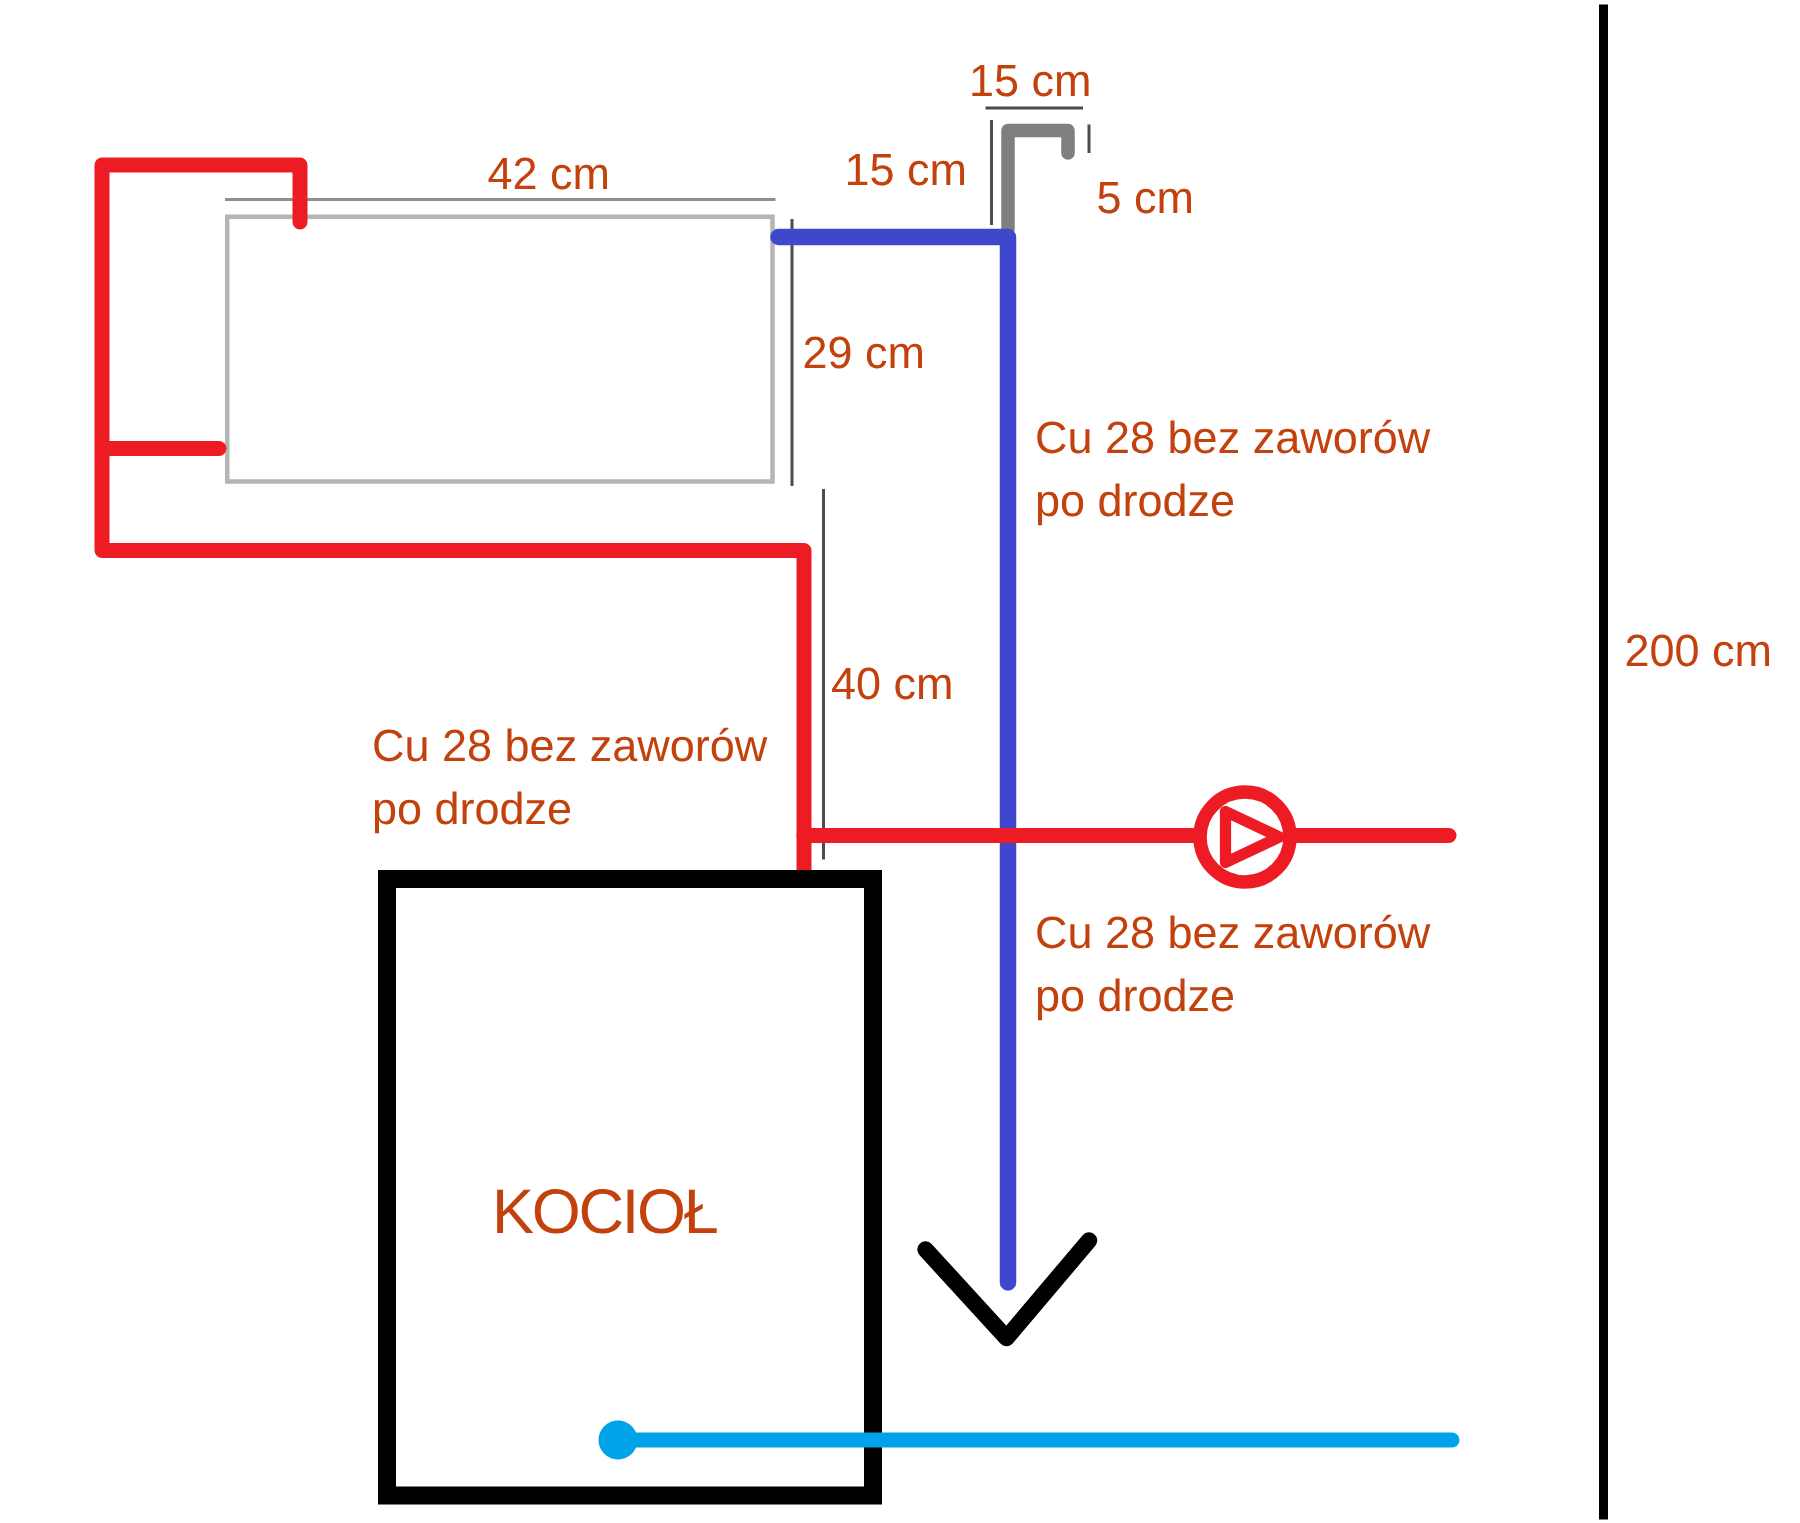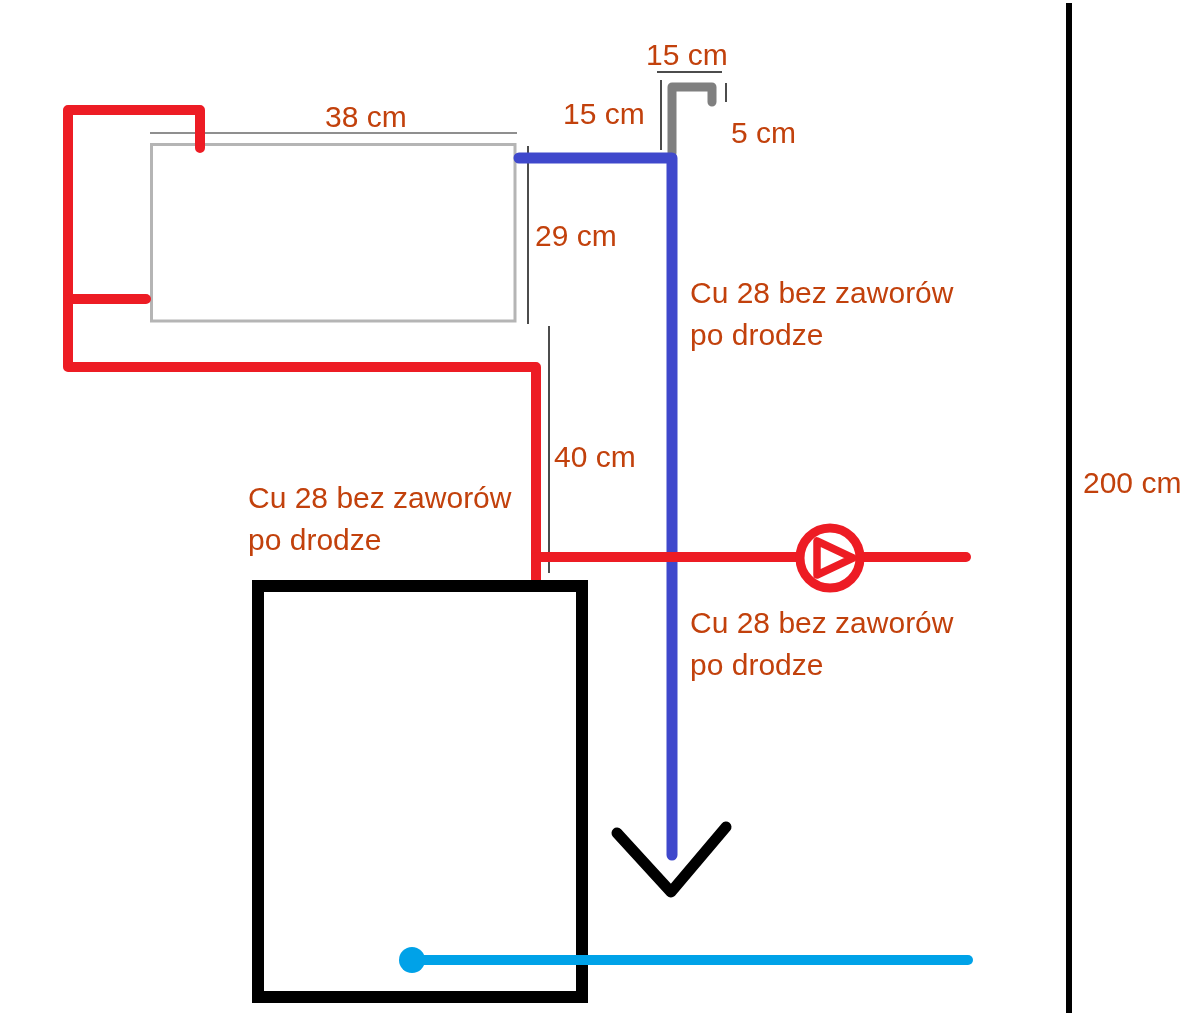--- a/index.html
+++ b/index.html
@@ -20,21 +20,21 @@
     color:#c2410c;
     z-index:2;
   }
   .note{line-height:42px;}
   .lbl-38   {left:325px;top:100px;}
   .lbl-15t  {left:646px;top:38px;}
   .lbl-15l  {left:563px;top:97px;}
   .lbl-5    {left:731px;top:76px;margin-top:40px;}
   .lbl-29   {left:535px;top:219px;text-align:center;}
   .lbl-40   {left:554px;top:440px;}
-  .lbl-200  {left:1083px;top:418px;margin-top:48px;}
+  .lbl-200  {left:1083px;top:418px;}
   .note-upper{left:690px;top:272px;}
   .note-mid  {left:248px;top:477px;}
   .note-lower{left:690px;top:602px;}
   .lbl-kociol{
     left:328px;top:785px;
     font-size:42px;letter-spacing:-1.5px;
   }
 </style>
 </head>
 <body>
@@ -68,35 +68,36 @@
     <rect x="258" y="586" width="324" height="411" fill="#ffffff" stroke-width="12" stroke="#000000"></rect>
 
     <path d="M412 960 H968" fill="none" stroke-width="10" stroke-linecap="round" stroke="#00a2e8"></path>
     <circle cx="412" cy="960" r="13" fill="#00a2e8"></circle>
 
     <path d="M617 833 L671 892 L726 827" fill="none" stroke-width="11" stroke-linecap="round" stroke-linejoin="round" stroke="#000000"></path>
 
     <path d="M1069 3 V1013" fill="none" stroke-width="6" stroke="#000000"></path>
   </svg>
 
-  <div class="lbl lbl-38">38 cm</div>
+  <div class="lbl lbl-38">42 cm</div>
   <div class="lbl lbl-15t">15 cm</div>
   <div class="lbl lbl-15l">15 cm</div>
   <div class="lbl lbl-5">5 cm</div>
   <div class="lbl lbl-29">29 cm</div>
   <div class="lbl lbl-40">40 cm</div>
   <div class="lbl lbl-200">200 cm</div>
 
   <div class="lbl note note-upper">
     <div>Cu 28 bez zaworów</div>
     <div>po drodze</div>
   </div>
   <div class="lbl note note-mid">
     <div>Cu 28 bez zaworów</div>
     <div>po drodze</div>
   </div>
   <div class="lbl note note-lower">
     <div>Cu 28 bez zaworów</div>
     <div>po drodze</div>
   </div>
 
+  <div class="lbl lbl-kociol">KOCIOŁ</div>
 
 </div>
 
 </body></html>

